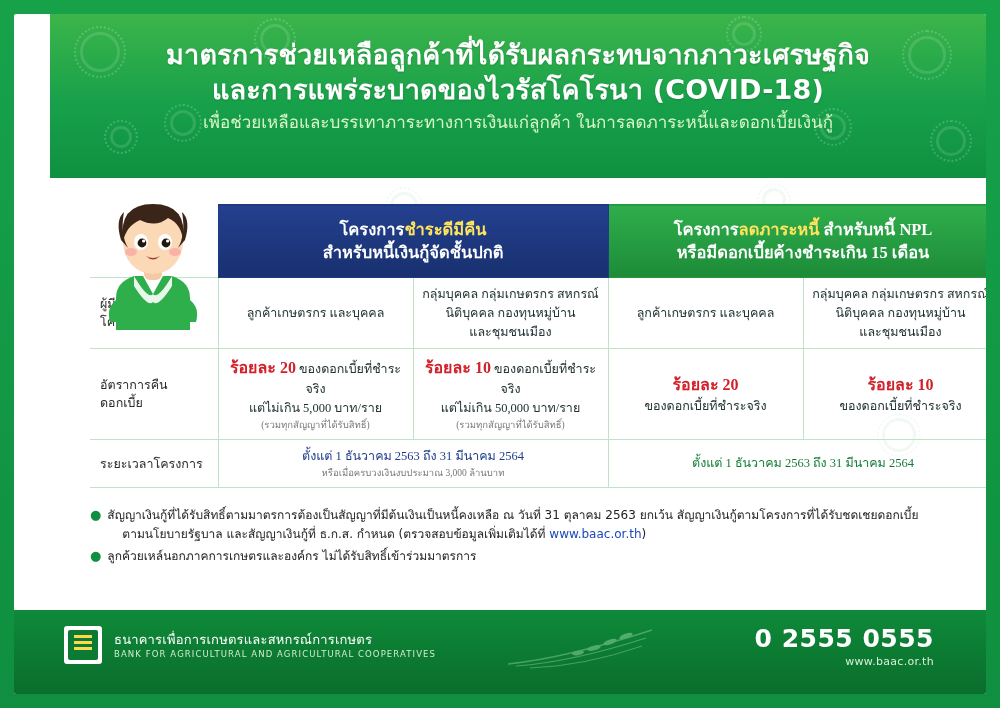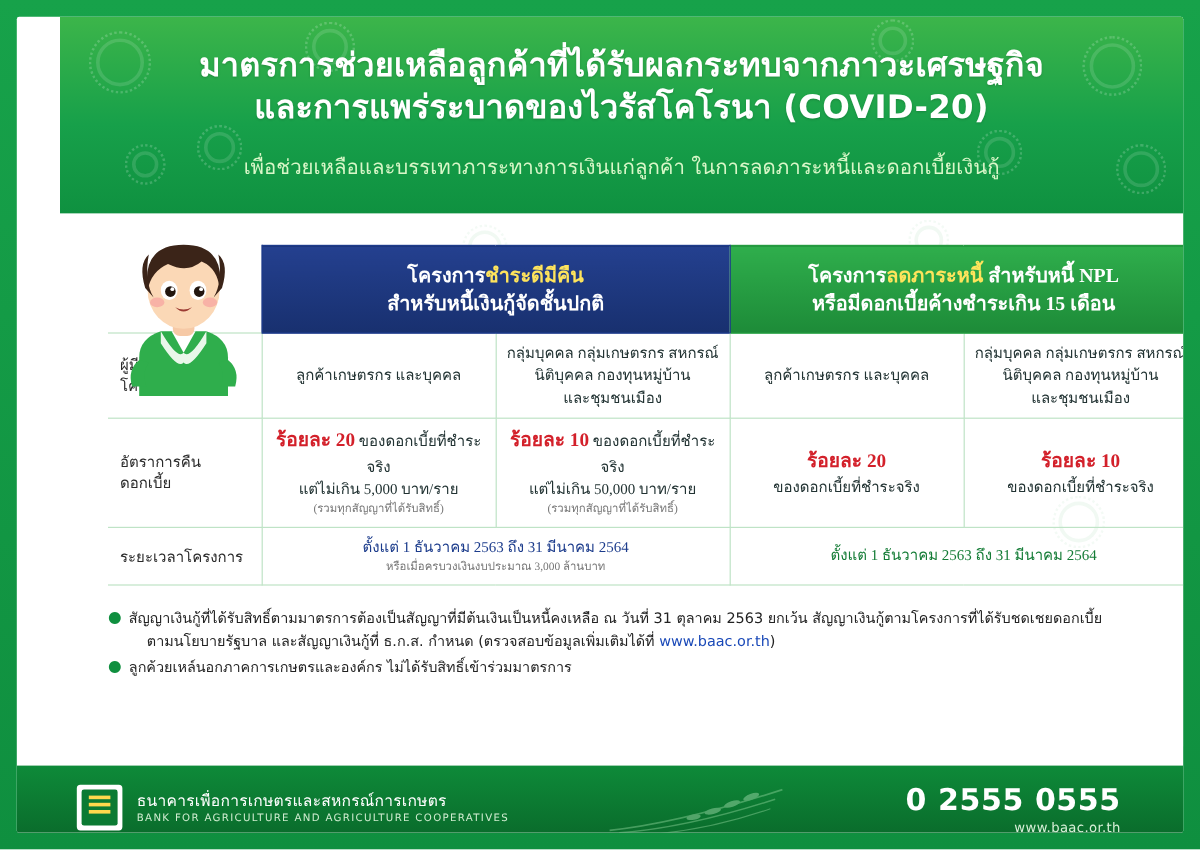--- a/index.html
+++ b/index.html
@@ -54,21 +54,21 @@
     color:#ffffff;
   }
   .title-1 {
     font-size:27px;
     font-weight:bold;
     letter-spacing:0.2px;
     line-height:1.28;
     text-shadow:0 1px 2px rgba(0,0,0,0.18);
   }
   .title-2 {
-    margin-top:22px;
+    margin-top:4px;
     font-size:17px;
     color:#d9f7c8;
     line-height:1.3;
   }
 
   
   .content {
     position:relative;
     height:calc(100% - 164px - 72px);
     background:#ffffff;
@@ -186,21 +186,21 @@
     margin-right:6px;
   }
   .notes .txt { flex:1; }
   .notes .sub { padding-left:15px; display:block; }
   .link { color:#1a49b8; }
 
   
   .footer {
     position:absolute;
     left:0; right:0; bottom:0;
-    height:56px;
+    height:84px;
     background:#0b7a33;
     background:linear-gradient(180deg,#0e8a39 0%, #0a6d2c 100%);
     overflow:hidden;
   }
   .footer .leaf {
     position:absolute;
     right:330px; top:14px;
     width:150px; height:46px;
     opacity:0.45;
   }
@@ -266,21 +266,21 @@
       <div class="virus" style="left:120px; top:96px; width:26px; height:26px;"></div>
       <div class="virus" style="left:210px; top:10px; width:30px; height:30px;"></div>
       <div class="virus" style="left:60px; top:112px; width:22px; height:22px;"></div>
       <div class="virus" style="right:40px; top:22px; width:38px; height:38px;"></div>
       <div class="virus" style="right:140px; top:100px; width:26px; height:26px;"></div>
       <div class="virus" style="right:230px; top:8px; width:24px; height:24px;"></div>
       <div class="virus" style="right:20px; top:112px; width:30px; height:30px;"></div>
 
       <div class="header-text">
         <div class="title-1">มาตรการช่วยเหลือลูกค้าที่ได้รับผลกระทบจากภาวะเศรษฐกิจ</div>
-        <div class="title-1">และการแพร่ระบาดของไวรัสโคโรนา (COVID-20)</div>
+        <div class="title-1">และการแพร่ระบาดของไวรัสโคโรนา (COVID-18)</div>
         <div class="title-2">เพื่อช่วยเหลือและบรรเทาภาระทางการเงินแก่ลูกค้า ในการลดภาระหนี้และดอกเบี้ยเงินกู้</div>
       </div>
     </div>
 
     <div class="content">
       <div class="bgvirus" style="left:60px; top:250px; width:36px; height:36px;"></div>
       <div class="bgvirus" style="left:340px; top:14px; width:28px; height:28px;"></div>
       <div class="bgvirus" style="right:70px; top:240px; width:34px; height:34px;"></div>
       <div class="bgvirus" style="right:200px; top:10px; width:24px; height:24px;"></div>
 
@@ -429,19 +429,19 @@
           <ellipse cx="104" cy="18" rx="7" ry="2.4" transform="rotate(-18 104 18)"></ellipse>
           <ellipse cx="88" cy="24" rx="7" ry="2.4" transform="rotate(-14 88 24)"></ellipse>
           <ellipse cx="72" cy="29" rx="6" ry="2.2" transform="rotate(-10 72 29)"></ellipse>
         </g>
       </svg>
 
       <div class="logo-box">
         <div class="logo-inner"></div>
       </div>
       <div class="bank-th">ธนาคารเพื่อการเกษตรและสหกรณ์การเกษตร</div>
-      <div class="bank-en">BANK FOR AGRICULTURE AND AGRICULTURE COOPERATIVES</div>
+      <div class="bank-en">BANK FOR AGRICULTURAL AND AGRICULTURAL COOPERATIVES</div>
       <div class="phone">0 2555 0555</div>
       <div class="website">www.baac.or.th</div>
     </div>
 
   </div>
 </div>
 
 </body></html>

